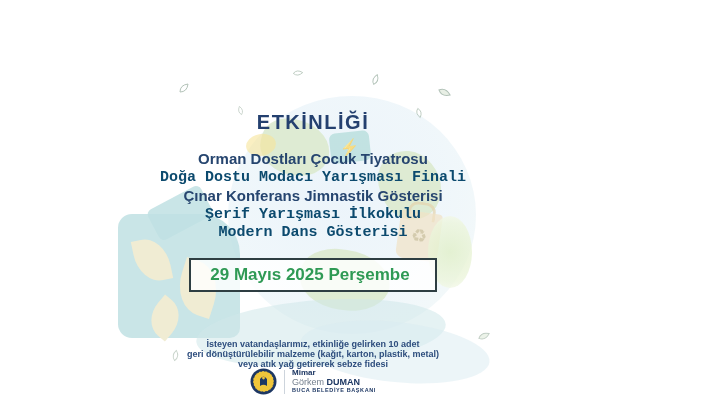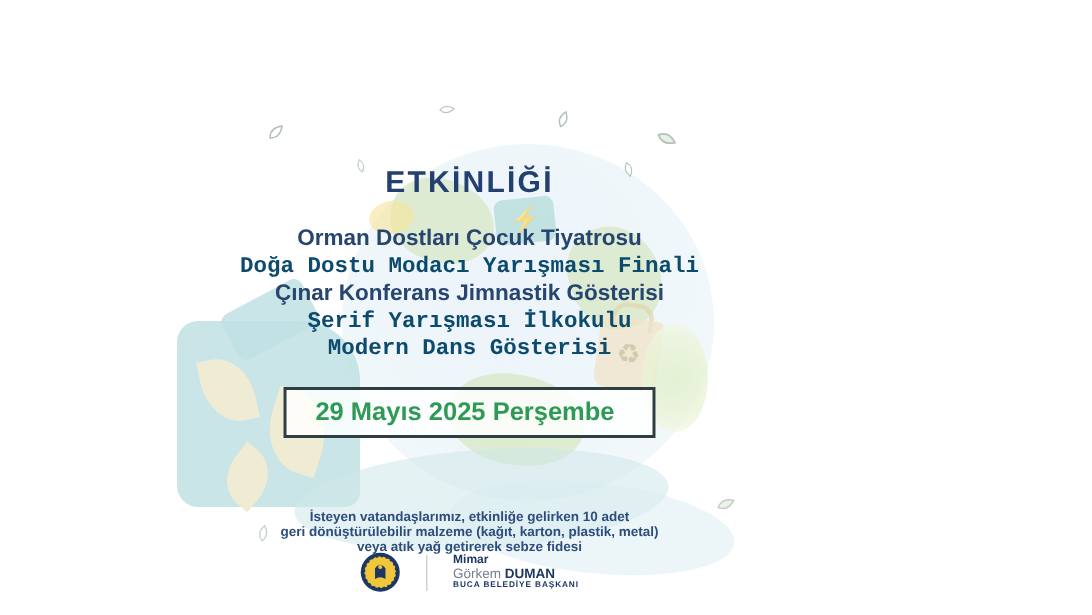--- a/index.html
+++ b/index.html
@@ -75,21 +75,21 @@
     border:2px solid #2e3e42;background:rgba(255,255,255,.82);
     text-align:center;padding:5px 6px 6px 0;
   }
   .schedule-date{font-size:17px;font-weight:700;color:#2f9a55;line-height:19px;}
   .schedule-venue{font-size:9px;font-weight:700;color:#27466f;line-height:10px;margin-top:1px;}
   .schedule-time{font-size:9px;font-weight:700;color:#27466f;line-height:10px;margin-top:1px;}
   .note{top:320px;font-size:9px;font-weight:700;color:#2d4d7d;line-height:9.8px;margin-top:20px;}
   
   .footer{
     position:absolute;left:0;top:368px;width:626px;display:flex;
-    align-items:center;justify-content:center;gap:17px;z-index:2;
+    align-items:center;justify-content:center;gap:7px;z-index:2;
   }
   .logo{width:27px;height:27px;flex:0 0 auto;}
   .footer-sep{width:1px;height:24px;background:#cdd4dc;}
   .footer-text{text-align:left;}
   .f-title{font-size:8px;font-weight:700;color:#1d3763;line-height:8.5px;}
   .f-name{font-size:9px;line-height:10px;}
   .f-first{color:#75808f;font-weight:400;}
   .f-last{color:#1d3763;font-weight:700;}
   .f-role{font-size:5.5px;font-weight:700;letter-spacing:.6px;color:#1d3763;line-height:7px;}
 </style>

